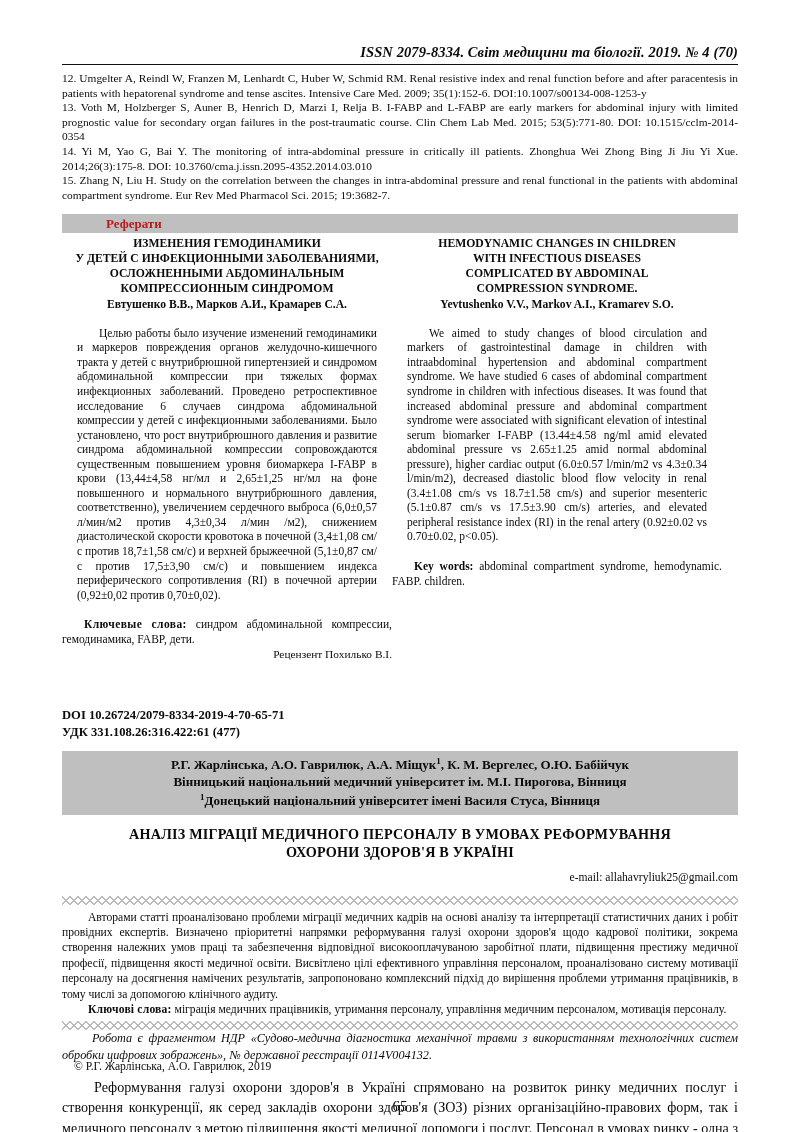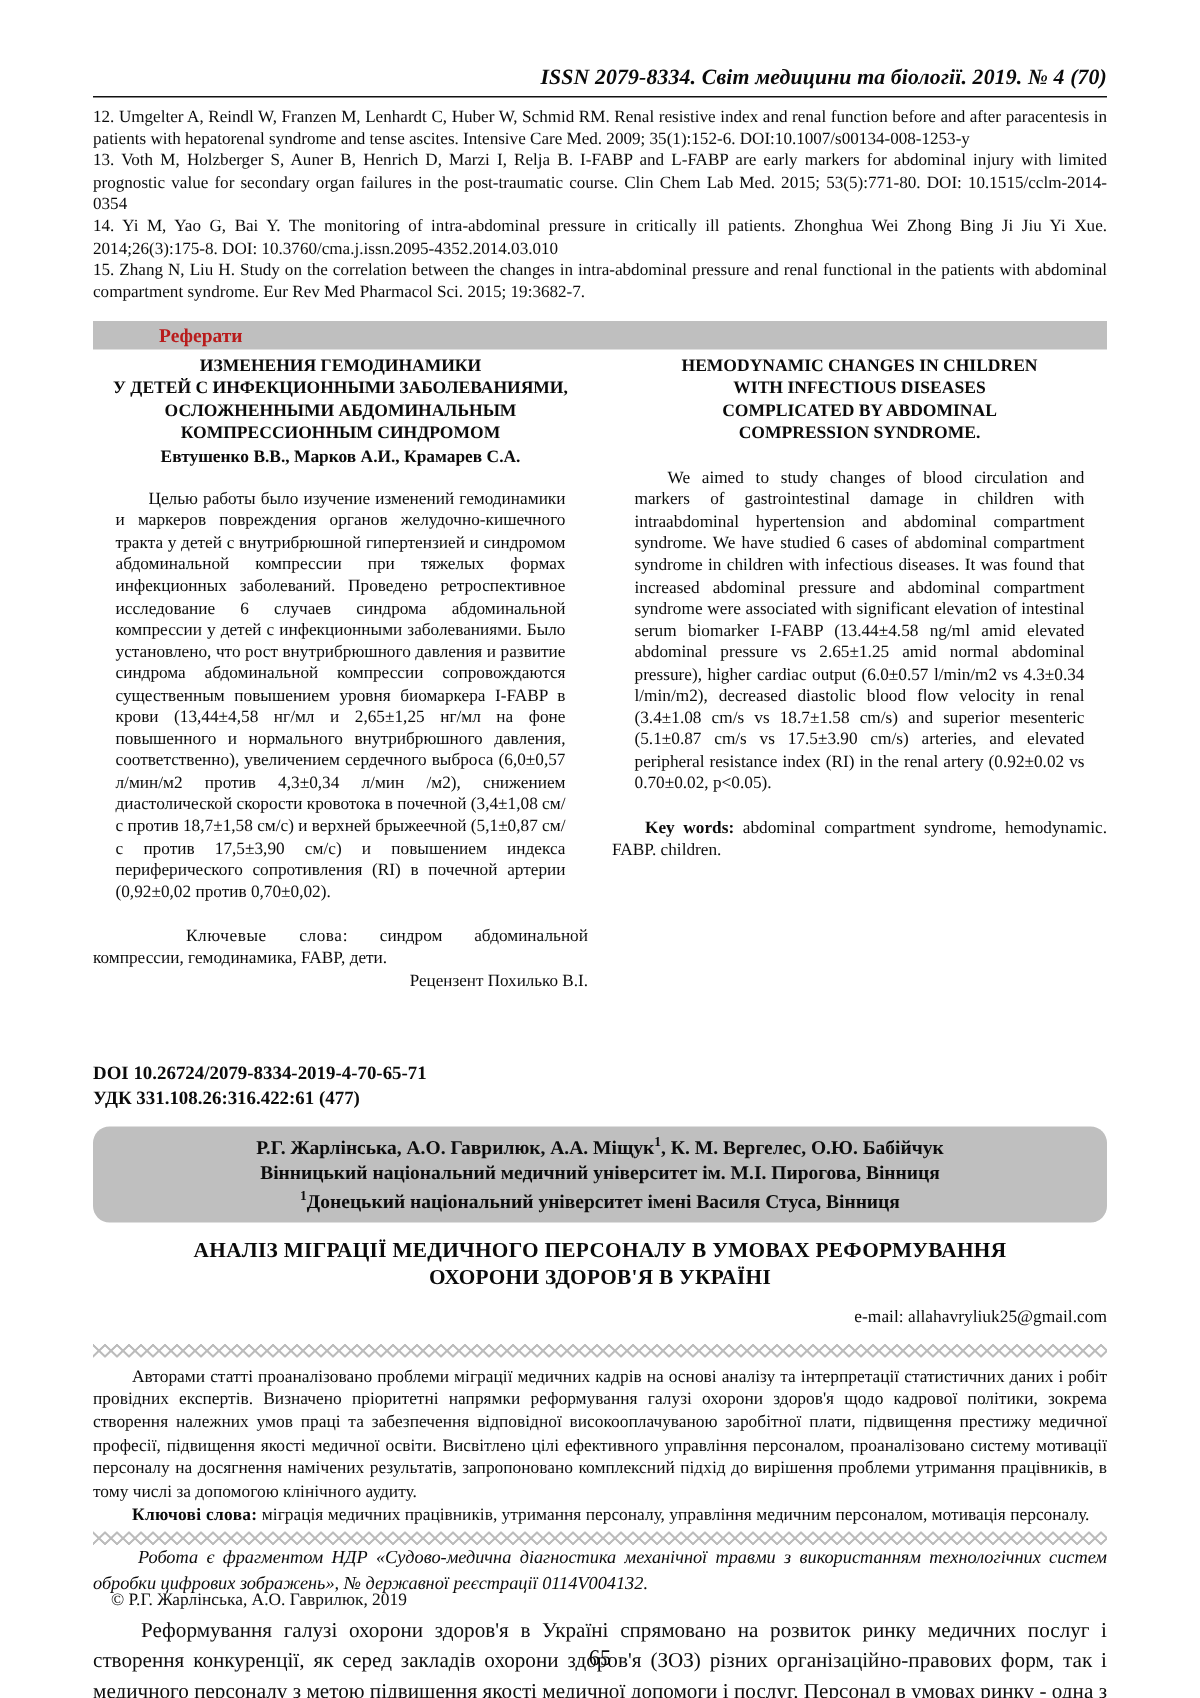--- a/index.html
+++ b/index.html
@@ -64,21 +64,21 @@
   .grey-band .band-label {
     font-weight: bold;
     font-size: 13px;
     margin-left: 44px;
     color: #b91c1c;
   }
 
   
   .abstract-cols {
     display: flex;
-    gap: 16px;
+    gap: 0;
     margin-top: 4px;
   }
   .col { width: 330px; }
   .col .title {
     text-align: center;
     font-weight: bold;
     font-size: 11.7px;
     line-height: 1.27;
     text-transform: none;
   }
@@ -96,21 +96,21 @@
     text-indent: 22px;
   }
   .col .body p { margin: 15px; }
   .col .keywords {
     font-size: 11.5px;
     line-height: 1.265;
     text-align: justify;
     text-indent: 22px;
     margin-top: 1px;
   }
-  .kw-label { font-weight: normal; letter-spacing: .4px; margin-left: 40px; }
+  .kw-label { font-weight: bold; letter-spacing: .4px; }
   .kw-label-en { font-weight: bold; }
 
   .meta-row {
     display: flex;
     gap: 16px;
     margin-top: 2px;
   }
   .meta-row .col { width: 330px; font-size: 11.4px; }
   .meta-left { text-align: center; }
   .meta-right { text-align: right; }
@@ -122,21 +122,20 @@
     font-size: 12.6px;
     line-height: 1.33;
   }
 
   
   .author-box {
     background: #bfbfbf;
     margin-top: 10px;
     padding: 4px 6px 5px 6px;
     text-align: center;
-    border-radius: 11px;
   }
   .author-box .line {
     font-weight: bold;
     font-size: 13px;
     line-height: 1.34;
   }
   .author-box .line sup { font-size: 9px; vertical-align: super; }
 
   
   .article-title {
@@ -242,20 +241,21 @@
         <div class="title">ИЗМЕНЕНИЯ ГЕМОДИНАМИКИ<br>У ДЕТЕЙ С ИНФЕКЦИОННЫМИ ЗАБОЛЕВАНИЯМИ,<br>ОСЛОЖНЕННЫМИ АБДОМИНАЛЬНЫМ<br>КОМПРЕССИОННЫМ СИНДРОМОМ</div>
         <div class="authors">Евтушенко В.В., Марков А.И., Крамарев С.А.</div>
         <div class="body">
           <p>Целью работы было изучение изменений гемодинамики и маркеров повреждения органов желудочно-кишечного тракта у детей с внутрибрюшной гипертензией и синдромом абдоминальной компрессии при тяжелых формах инфекционных заболеваний. Проведено ретроспективное исследование 6 случаев синдрома абдоминальной компрессии у детей с инфекционными заболеваниями. Было установлено, что рост внутрибрюшного давления и развитие синдрома абдоминальной компрессии сопровождаются существенным повышением уровня биомаркера I-FABP в крови (13,44±4,58 нг/мл и 2,65±1,25 нг/мл на фоне повышенного и нормального внутрибрюшного давления, соответственно), увеличением сердечного выброса (6,0±0,57 л/мин/м2 против 4,3±0,34 л/мин /м2), снижением диастолической скорости кровотока в почечной (3,4±1,08 см/с против 18,7±1,58 см/с) и верхней брыжеечной (5,1±0,87 см/с против 17,5±3,90 см/с) и повышением индекса периферического сопротивления (RI) в почечной артерии (0,92±0,02 против 0,70±0,02).</p>
         </div>
         <div class="keywords"><span class="kw-label">Ключевые слова:</span><span> синдром абдоминальной компрессии, гемодинамика, FABP, дети.</span></div>
       </div>
 
       <div class="col">
         <div class="title">HEMODYNAMIC CHANGES IN CHILDREN<br>WITH INFECTIOUS DISEASES<br>COMPLICATED BY ABDOMINAL<br>COMPRESSION SYNDROME.</div>
+        <div class="authors">Yevtushenko V.V., Markov A.I., Kramarev S.O.</div>
         <div class="body">
           <p>We aimed to study changes of blood circulation and markers of gastrointestinal damage in children with intraabdominal hypertension and abdominal compartment syndrome. We have studied 6 cases of abdominal compartment syndrome in children with infectious diseases. It was found that increased abdominal pressure and abdominal compartment syndrome were associated with significant elevation of intestinal serum biomarker I-FABP (13.44±4.58 ng/ml amid elevated abdominal pressure vs 2.65±1.25 amid normal abdominal pressure), higher cardiac output (6.0±0.57 l/min/m2 vs 4.3±0.34 l/min/m2), decreased diastolic blood flow velocity in renal (3.4±1.08 cm/s vs 18.7±1.58 cm/s) and superior mesenteric (5.1±0.87 cm/s vs 17.5±3.90 cm/s) arteries, and elevated peripheral resistance index (RI) in the renal artery (0.92±0.02 vs 0.70±0.02, p&lt;0.05).</p>
         </div>
         <div class="keywords"><span class="kw-label-en">Key words:</span><span> abdominal compartment syndrome, hemodynamic. FABP. children.</span></div>
       </div>
     </div>
 
     <div class="meta-row">
       <div class="col meta-right">Рецензент Похилько В.І.</div>
     </div>

